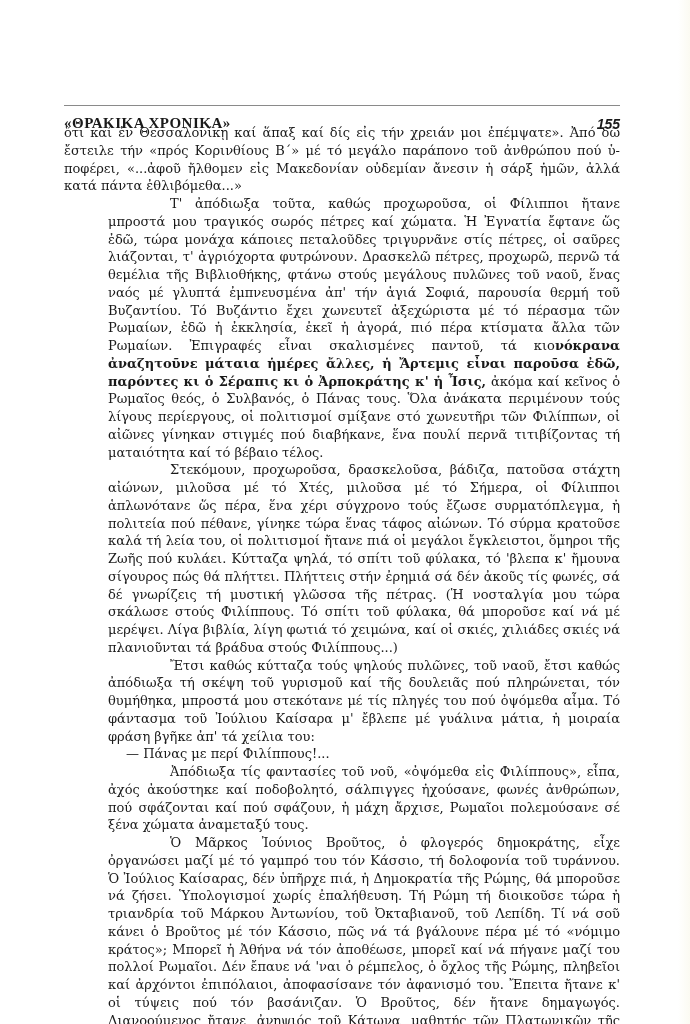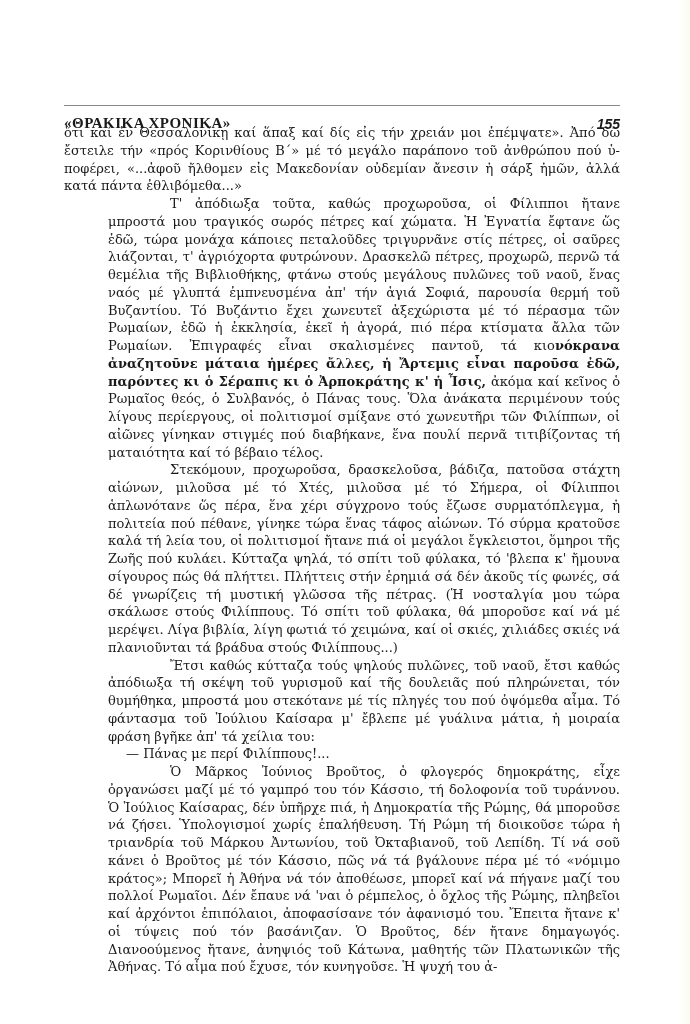--- a/index.html
+++ b/index.html
@@ -51,14 +51,15 @@
   <span class="page-number">155</span>
 </div>
 <div class="header-rule"></div>
 
 <div class="body-text">
   <p>ὅτι καί ἐν Θεσσαλονίκῃ καί ἅπαξ καί δίς εἰς τήν χρειάν μοι ἐπέμψατε». Ἀπό δῶ ἔστειλε τήν «πρός Κορινθίους Β΄» μέ τό μεγάλο παράπονο τοῦ ἀνθρώπου πού ὑ­ποφέρει, «...ἀφοῦ ἤλθομεν εἰς Μακεδονίαν οὐδεμίαν ἄνεσιν ἡ σάρξ ἡμῶν, ἀλλά κατά πάντα ἐθλιβόμεθα...»</p>
   <p class="indent"><span>Τ' ἀπόδιωξα τοῦτα, καθώς προχωροῦσα, οἱ Φίλιπποι ἤτανε μπροστά μου τραγικός σωρός πέτρες καί χώματα. Ἡ Ἐγνατία ἔφτανε ὥς ἐδῶ, τώρα μονάχα κάποιες πεταλοῦδες τριγυρνᾶνε στίς πέτρες, οἱ σαῦρες λιάζονται, τ' ἀγριόχορτα φυτρώνουν. Δρασκελῶ πέτρες, προχωρῶ, περνῶ τά θεμέλια τῆς Βιβλιοθήκης, φτάνω στούς μεγάλους πυλῶνες τοῦ ναοῦ, ἕνας ναός μέ γλυπτά ἐμπνευσμένα ἀπ' τήν ἁγιά Σοφιά, παρουσία θερμή τοῦ Βυζαντίου. Τό Βυζάντιο ἔχει χωνευτεῖ ἀ­ξεχώριστα μέ τό πέρασμα τῶν Ρωμαίων, ἐδῶ ἡ ἐκκλησία, ἐκεῖ ἡ ἀγορά, πιό πέ­ρα κτίσματα ἄλλα τῶν Ρωμαίων. Ἐπιγραφές εἶναι σκαλισμένες παντοῦ, τά κιο­</span><span class="bold-run">νόκρανα ἀναζητοῦνε μάταια ἡμέρες ἄλλες, ἡ Ἄρτεμις εἶναι παροῦσα ἐδῶ, πα­ρόντες κι ὁ Σέραπις κι ὁ Ἀρποκράτης κ' ἡ Ἶσις,</span><span> ἀκόμα καί κεῖνος ὁ Ρωμαῖος θεός, ὁ Συλβανός, ὁ Πάνας τους. Ὅλα ἀνάκατα περιμένουν τούς λίγους περίερ­γους, οἱ πολιτισμοί σμίξανε στό χωνευτῆρι τῶν Φιλίππων, οἱ αἰῶνες γίνηκαν στιγμές πού διαβήκανε, ἕνα πουλί περνᾶ τιτιβίζοντας τή ματαιότητα καί τό βέ­βαιο τέλος.</span></p>
   <p class="indent">Στεκόμουν, προχωροῦσα, δρασκελοῦσα, βάδιζα, πατοῦσα στάχτη αἰώνων, μιλοῦσα μέ τό Χτές, μιλοῦσα μέ τό Σήμερα, οἱ Φίλιπποι ἁπλωνότανε ὥς πέρα, ἕ­να χέρι σύγχρονο τούς ἔζωσε συρματόπλεγμα, ἡ πολιτεία πού πέθανε, γίνηκε τώ­ρα ἕνας τάφος αἰώνων. Τό σύρμα κρατοῦσε καλά τή λεία του, οἱ πολιτισμοί ἤτα­νε πιά οἱ μεγάλοι ἔγκλειστοι, ὅμηροι τῆς Ζωῆς πού κυλάει. Κύτταζα ψηλά, τό σπίτι τοῦ φύλακα, τό 'βλεπα κ' ἤμουνα σίγουρος πώς θά πλήττει. Πλήττεις στήν ἐρημιά σά δέν ἀκοῦς τίς φωνές, σά δέ γνωρίζεις τή μυστική γλῶσσα τῆς πέτρας. (Ἡ νοσταλγία μου τώρα σκάλωσε στούς Φιλίππους. Τό σπίτι τοῦ φύλακα, θά μποροῦσε καί νά μέ μερέψει. Λίγα βιβλία, λίγη φωτιά τό χειμώνα, καί οἱ σκιές, χιλιάδες σκιές νά πλανιοῦνται τά βράδυα στούς Φιλίππους...)</p>
   <p class="indent">Ἔτσι καθώς κύτταζα τούς ψηλούς πυλῶνες, τοῦ ναοῦ, ἔτσι καθώς ἀπό­διωξα τή σκέψη τοῦ γυρισμοῦ καί τῆς δουλειᾶς πού πληρώνεται, τόν θυμήθηκα, μπροστά μου στεκότανε μέ τίς πληγές του πού ὀψόμεθα αἷμα. Τό φάντασμα τοῦ Ἰούλιου Καίσαρα μ' ἔβλεπε μέ γυάλινα μάτια, ἡ μοιραία φράση βγῆκε ἀπ' τά χείλια του:</p>
   <p class="dialogue">— Πάνας με περί Φιλίππους!...</p>
+  <p class="indent">Ἀπόδιωξα τίς φαντασίες τοῦ νοῦ, «ὀψόμεθα εἰς Φιλίππους», εἶπα, ἀχός ἀκούστηκε καί ποδοβολητό, σάλπιγγες ἠχούσανε, φωνές ἀνθρώπων, πού σφάζον­ται καί πού σφάζουν, ἡ μάχη ἄρχισε, Ρωμαῖοι πολεμούσανε σέ ξένα χώματα ἀ­ναμεταξύ τους.</p>
   <p class="indent">Ὁ Μᾶρκος Ἰούνιος Βροῦτος, ὁ φλογερός δημοκράτης, εἶχε ὀργανώσει μα­ζί μέ τό γαμπρό του τόν Κάσσιο, τή δολοφονία τοῦ τυράννου. Ὁ Ἰούλιος Καίσα­ρας, δέν ὑπῆρχε πιά, ἡ Δημοκρατία τῆς Ρώμης, θά μποροῦσε νά ζήσει. Ὑπολο­γισμοί χωρίς ἐπαλήθευση. Τή Ρώμη τή διοικοῦσε τώρα ἡ τριανδρία τοῦ Μάρκου Ἀντωνίου, τοῦ Ὀκταβιανοῦ, τοῦ Λεπίδη. Τί νά σοῦ κάνει ὁ Βροῦτος μέ τόν Κάσ­σιο, πῶς νά τά βγάλουνε πέρα μέ τό «νόμιμο κράτος»; Μπορεῖ ἡ Ἀθήνα νά τόν ἀποθέωσε, μπορεῖ καί νά πήγανε μαζί του πολλοί Ρωμαῖοι. Δέν ἔπαυε νά 'ναι ὁ ρέμπελος, ὁ ὄχλος τῆς Ρώμης, πληβεῖοι καί ἀρχόντοι ἐπιπόλαιοι, ἀποφασίσανε τόν ἀφανισμό του. Ἔπειτα ἤτανε κ' οἱ τύψεις πού τόν βασάνιζαν. Ὁ Βροῦτος, δέν ἤτανε δημαγωγός. Διανοούμενος ἤτανε, ἀνηψιός τοῦ Κάτωνα, μαθητής τῶν Πλατωνικῶν τῆς Ἀθήνας. Τό αἷμα πού ἔχυσε, τόν κυνηγοῦσε. Ἡ ψυχή του ἀ-</p>
 </div>
 
 </body></html>

